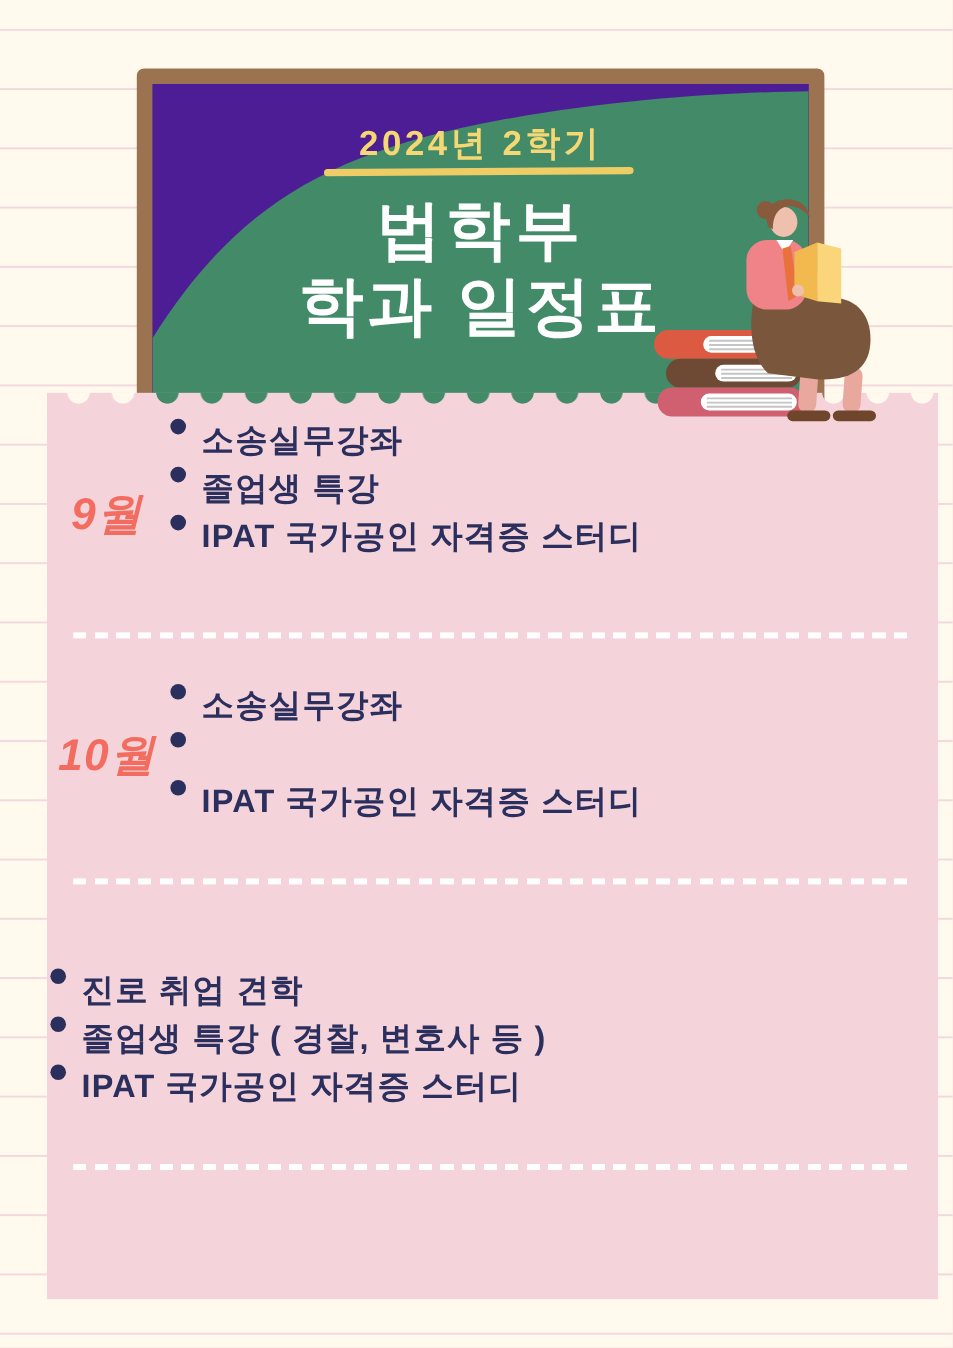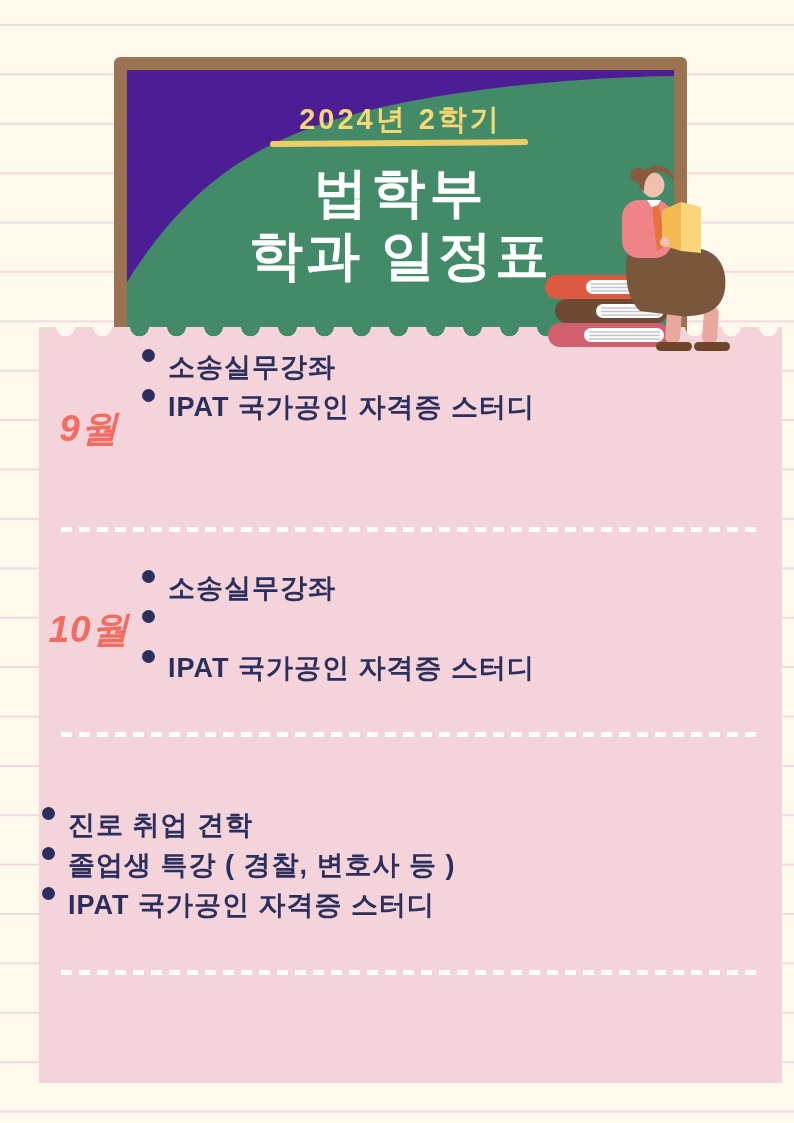--- a/index.html
+++ b/index.html
@@ -90,20 +90,24 @@
 </div>
 
 <div class="panel">
 
   <div class="month-section sec-1">
     <div class="month-col">9월</div>
     <ul class="items">
       <li>
           <span class="bullet"></span>
           <span>소송실무강좌</span>
+        </li>
+      <li>
+          <span class="bullet"></span>
+          <span>졸업생 특강</span>
         </li>
       <li>
           <span class="bullet"></span>
           <span>IPAT 국가공인 자격증 스터디</span>
         </li>
     </ul>
   </div>
 
   <div class="divider div-1"></div>
 

